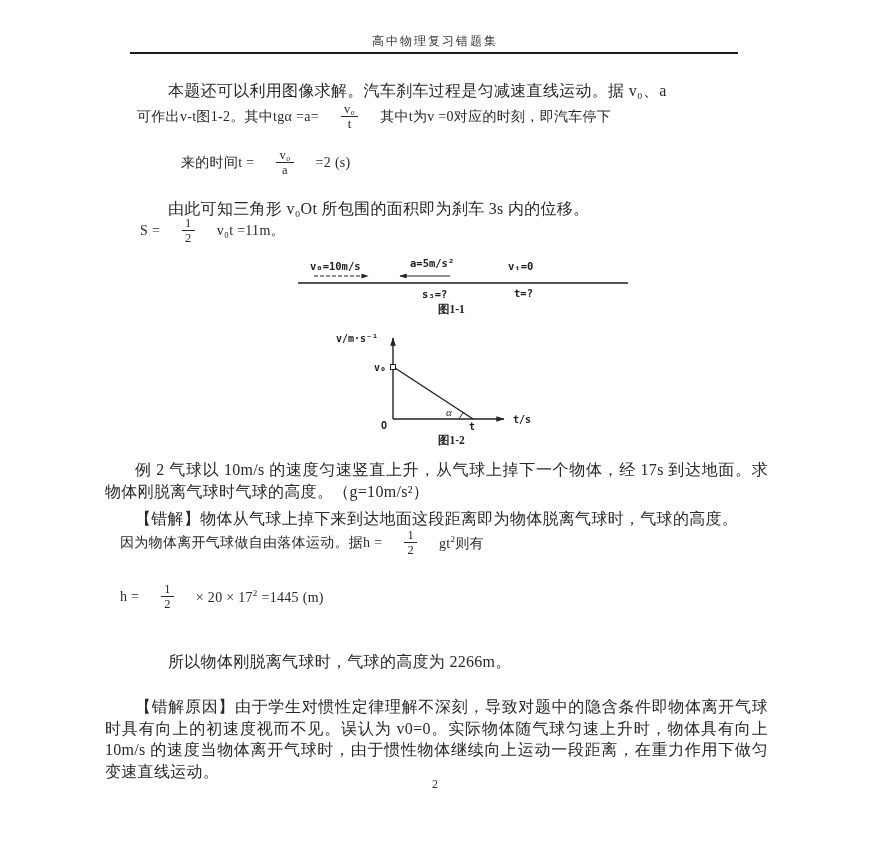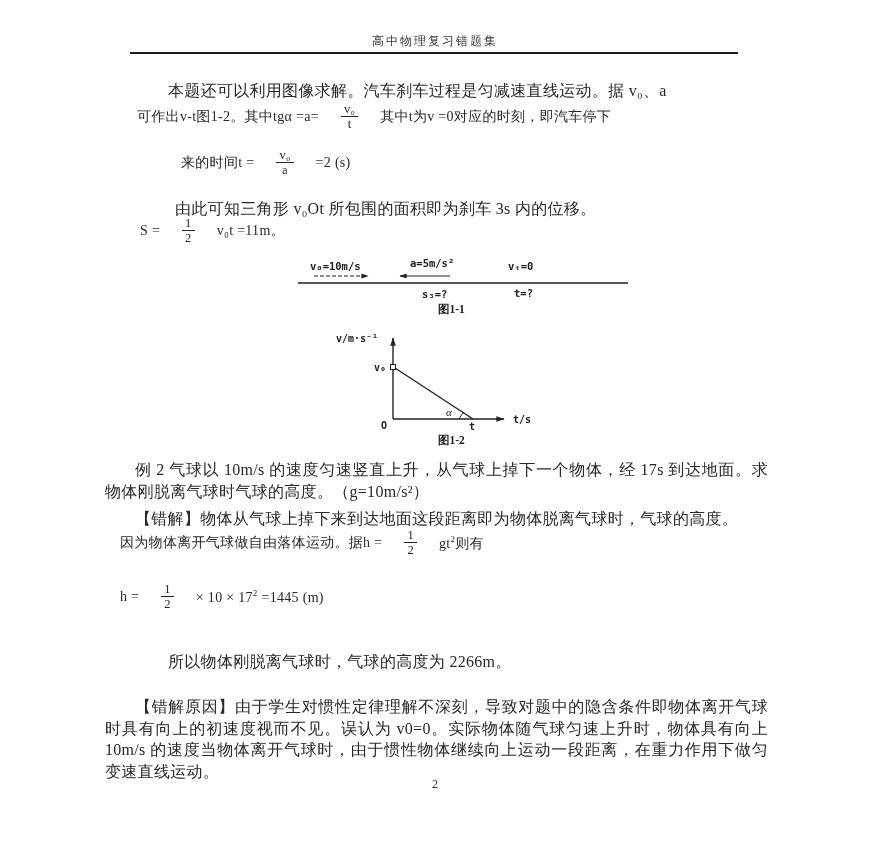--- a/index.html
+++ b/index.html
@@ -66,21 +66,21 @@
 
   <div class="abs formula" style="left:137px;top:148px;margin-left:44px;">
     <span>来的时间t =</span>
     <span class="frac">
         <span class="num">v₀</span>
         <span class="den">a</span>
       </span>
     <span>=2 (s)</span>
   </div>
 
-  <p class="abs para ind-lg" style="left:112px;top:182px;">由此可知三角形 v₀Ot 所包围的面积即为刹车 3s 内的位移。</p>
+  <p class="abs para ind-lg" style="left:105px;top:182px;">由此可知三角形 v₀Ot 所包围的面积即为刹车 3s 内的位移。</p>
 
   <div class="abs formula" style="left:140px;top:216px;">
     <span>S =</span>
     <span class="frac">
         <span class="num">1</span>
         <span class="den">2</span>
       </span>
     <span>v₀t =11m。</span>
   </div>
 
@@ -128,21 +128,21 @@
       </span>
     <span class="seg"><span>gt</span><sup>2</sup><span>则有</span></span>
   </div>
 
   <div class="abs formula" style="left:120px;top:582px;">
     <span>h =</span>
     <span class="frac">
         <span class="num">1</span>
         <span class="den">2</span>
       </span>
-    <span class="seg"><span>× 10 × 17</span><sup>2</sup> <span>=1445 (m)</span></span>
+    <span class="seg"><span>× 20 × 17</span><sup>2</sup> <span>=1445 (m)</span></span>
   </div>
 
   <p class="abs para ind-lg" style="left:105px;top:635px;">所以物体刚脱离气球时，气球的高度为 2266m。</p>
 
   <p class="abs para ind-sm" style="left:105px;top:680px;"><span class="lbl">【错解原因】</span><span>由于学生对惯性定律理解不深刻，导致对题中的隐含条件即物体离开气球时具有向上的初速度视而不见。误认为 v0=0。实际物体随气球匀速上升时，物体具有向上 10m/s 的速度当物体离开气球时，由于惯性物体继续向上运动一段距离，在重力作用下做匀变速直线运动。</span></p>
 
 
   <div class="abs footer-page">2</div>
 
 </div>

